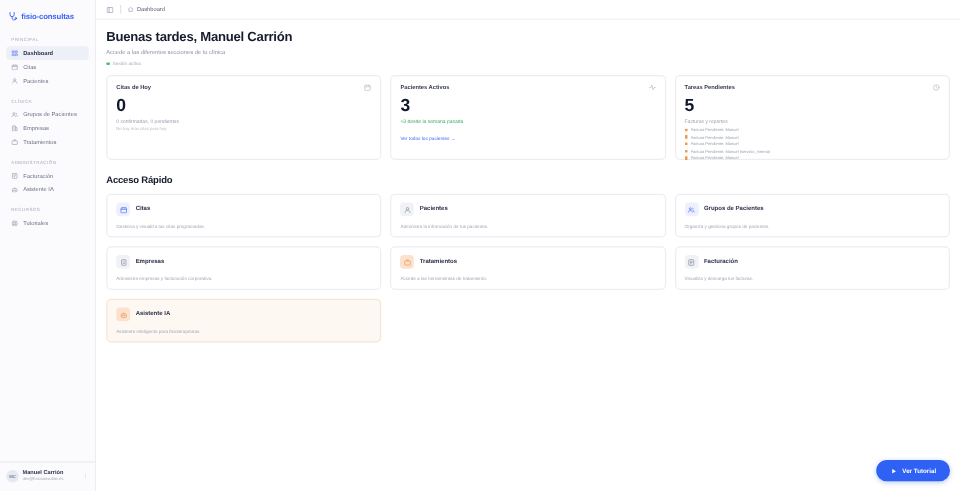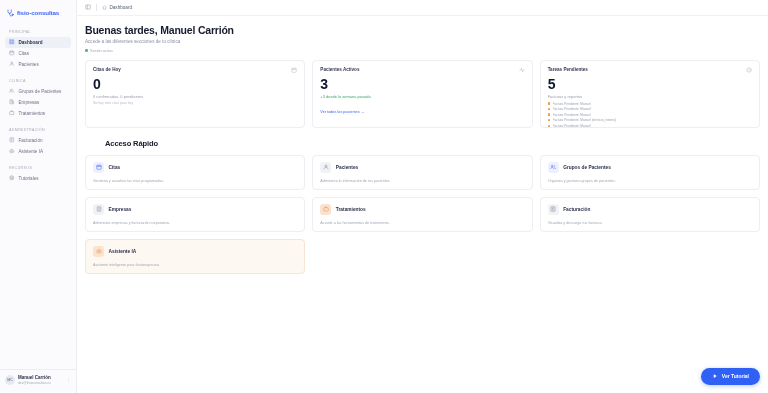--- a/index.html
+++ b/index.html
@@ -3,21 +3,21 @@
 <meta charset="utf-8">
 <style>
   * { box-sizing: border-box; margin: 0; padding: 0; }
   html, body {
     width: 768px; height: 393px;
     font-family: "Liberation Sans", sans-serif;
     background: #ffffff;
     color: #1f2433;
     overflow: hidden;
   }
-  .app { display: flex; width: 768px; height: 392px; align-items: center; }
+  .app { display: flex; width: 768px; height: 392px; }
 
   
   .sidebar {
     width: 77px; height: 393px;
     background: #fbfbfd;
     border-right: 1px solid #ececf2;
     display: flex; flex-direction: column;
     flex: 0 0 77px;
   }
   .brand {
@@ -101,21 +101,21 @@
   .stat-note { font-size: 4px; color: #9ba0b1; margin-top: 2px; }
   .stat-note.green { color: #3ba86a; }
   .stat-sub { font-size: 3.4px; color: #b9bdca; margin-top: 2px; }
   .stat-link { font-size: 3.8px; color: #3b63f6; margin-top: 2px; display: inline-block; }
   .task-list { margin-top: 3px; }
   .task-item { display: flex; align-items: center; gap: 2.5px; margin-top: 1.6px; }
   .task-bullet { width: 2.4px; height: 2.4px; background: #f09a4b; border-radius: 0.4px; flex: 0 0 2.4px; }
   .task-text { font-size: 3.2px; color: #9ba0b1; white-space: nowrap; overflow: hidden; text-overflow: ellipsis; }
 
   
-  .section-title { font-size: 7.6px; font-weight: bold; color: #171c2e; margin-top: 11px; letter-spacing: -0.15px; margin-left: 20px; }
+  .section-title { font-size: 7.6px; font-weight: bold; color: #171c2e; margin-top: 11px; letter-spacing: -0.15px; }
   .qa-grid {
     display: grid; grid-template-columns: repeat(3, 1fr);
     gap: 7px; margin-top: 7px;
   }
   .qa-card {
     border: 1px solid #ededf2; border-radius: 4px; background: #fff;
     padding: 6px 7px 7px 7px; height: 35px;
   }
   .qa-card.ai { background: #fef8f3; border-color: #f6e4d5; }
   .qa-head { display: flex; align-items: center; gap: 4.5px; }

